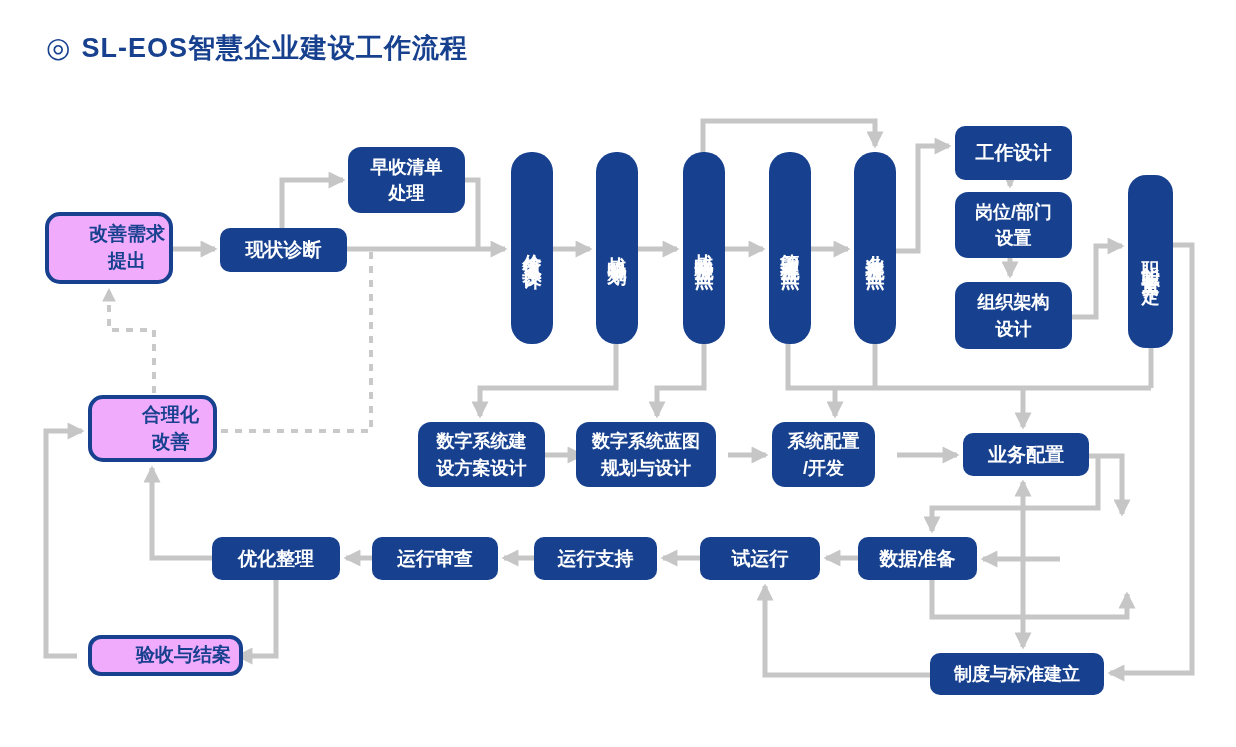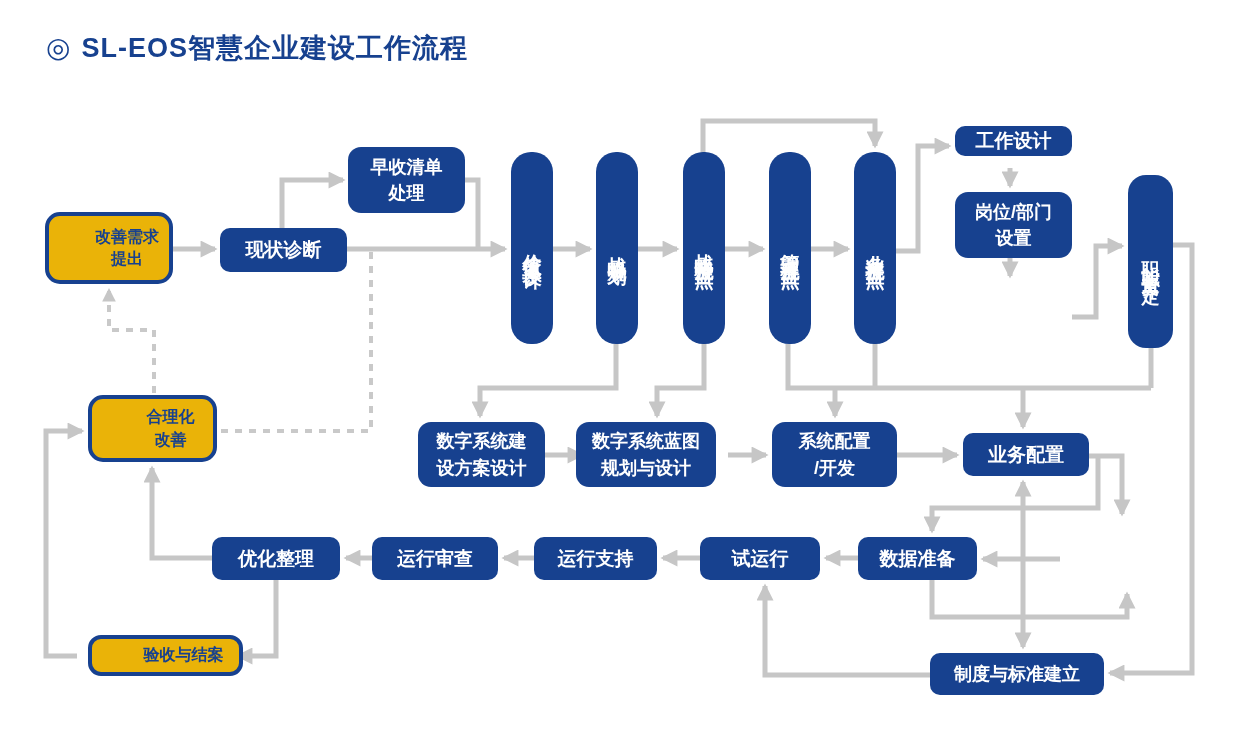--- a/index.html
+++ b/index.html
@@ -22,22 +22,22 @@
   .h2{font-size:18px;line-height:1.45;border-radius:13px;}
   .vbox{
     font-size:19px;border-radius:20px;
     writing-mode:vertical-rl;text-orientation:upright;letter-spacing:3px;
   }
   .vbox2{
     font-size:18px;border-radius:18px;
     writing-mode:vertical-rl;text-orientation:upright;letter-spacing:5px;
   }
   .outline{
-    background:#eab308;color:#17418f;border:4px solid #17418f;
-    font-size:16px;line-height:1.4;border-radius:15px;padding-left:36px;
+    background:#f0abfc;color:#17418f;border:4px solid #17418f;
+    font-size:19px;line-height:1.4;border-radius:15px;padding-left:36px;
   }
 </style>
 </head>
 <body>
 
 <div id="stage">
 
   <div id="title">
     <span class="ticon">◎</span>
     <span>SL-EOS智慧企业建设工作流程</span>
@@ -105,35 +105,37 @@
   <div class="node vbox" style="left:511px;top:152px;width:42px;height:192px;">价值体系设计</div>
 
   <div class="node vbox" style="left:596px;top:152px;width:42px;height:192px;">战略规划</div>
 
   <div class="node vbox" style="left:683px;top:152px;width:42px;height:192px;">战略流程盘点</div>
 
   <div class="node vbox" style="left:769px;top:152px;width:42px;height:192px;">管理流程盘点</div>
 
   <div class="node vbox" style="left:854px;top:152px;width:42px;height:192px;">业务流程盘点</div>
 
-  <div class="node h1" style="left:955px;top:126px;width:117px;height:30px;">工作设计</div>
+  <div class="node h1" style="left:955px;top:126px;width:117px;height:54px;">工作设计</div>
 
   <div class="node h2" style="left:955px;top:192px;width:117px;height:66px;">岗位/部门
 设置</div>
 
+  <div class="node h2" style="left:955px;top:282px;width:117px;height:67px;">组织架构
+设计</div>
 
   <div class="node vbox2" style="left:1128px;top:175px;width:45px;height:173px;">职能职责界定</div>
 
   <div class="node h2" style="left:418px;top:422px;width:127px;height:65px;">数字系统建
 设方案设计</div>
 
   <div class="node h2" style="left:576px;top:422px;width:140px;height:65px;">数字系统蓝图
 规划与设计</div>
 
-  <div class="node h2" style="left:772px;top:422px;width:125px;height:65px;">系统配置
+  <div class="node h2" style="left:772px;top:422px;width:103px;height:65px;">系统配置
 /开发</div>
 
   <div class="node h1" style="left:963px;top:433px;width:126px;height:43px;">业务配置</div>
 
   <div class="node h1" style="left:212px;top:537px;width:128px;height:43px;">优化整理</div>
 
   <div class="node h1" style="left:372px;top:537px;width:126px;height:43px;">运行审查</div>
 
   <div class="node h1" style="left:534px;top:537px;width:123px;height:43px;">运行支持</div>
 

